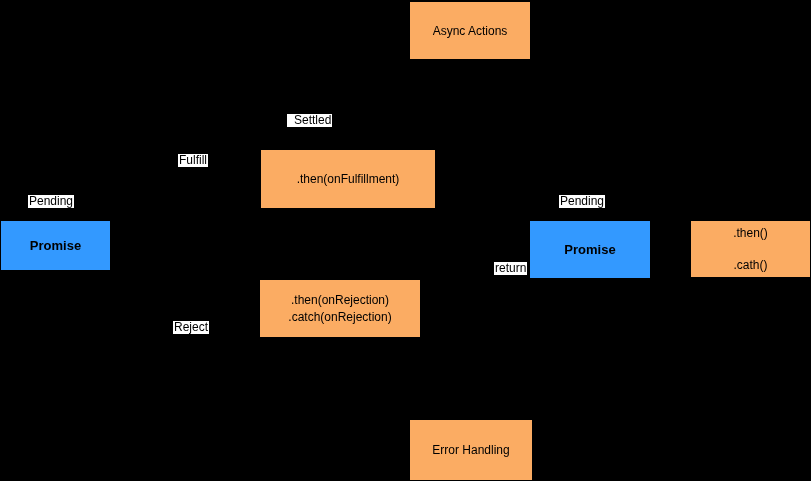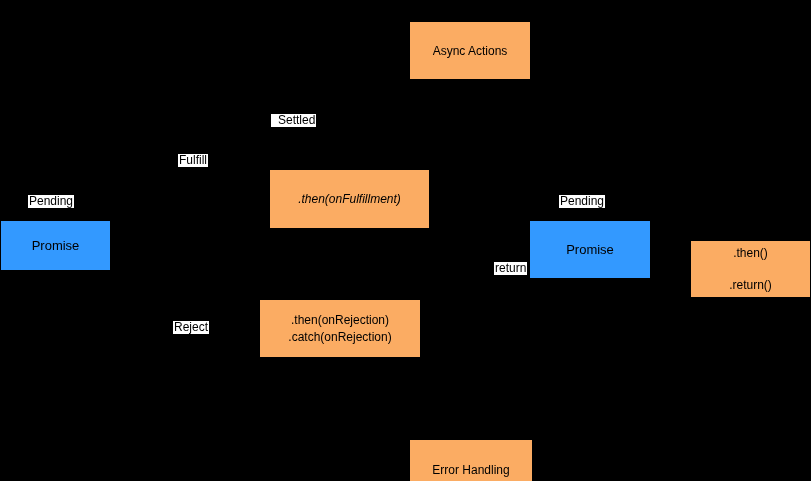--- a/index.html
+++ b/index.html
@@ -18,63 +18,63 @@
     position: absolute;
     display: flex;
     flex-direction: column;
     align-items: center;
     justify-content: center;
     text-align: center;
     font-size: 12px;
     color: var(--text, #000);
     box-sizing: border-box;
   }
-  .node.orange { background: var(--node-orange, #FBAC63); margin-top: 20px; }
-  .node.blue   { background: var(--node-blue, #3399FF); font-weight: normal; font-size: 13px; }
+  .node.orange { background: var(--node-orange, #FBAC63); }
+  .node.blue   { background: var(--node-blue, #3399FF); font-weight: bold; font-size: 13px; }
   .node .line  { line-height: 17px; }
   .edge-label {
     position: absolute;
     background: var(--label-bg, #FFFFFF);
     color: var(--text, #000);
     font-size: 12px;
     line-height: 13px;
     padding: 0 1px;
     white-space: nowrap;
   }
 </style>
 </head>
 <body>
 
 <div class="canvas">
 
   <div class="node orange" style="left:410px; top:2px; width:120px; height:57px;">Async Actions</div>
 
-  <div class="node orange" style="left:270px; top:150px; width:159px; height:58px;font-style:italic;">.then(onFulfillment)</div>
+  <div class="node orange" style="left:261px; top:150px; width:174px; height:58px;">.then(onFulfillment)</div>
 
   <div class="node orange" style="left:260px; top:280px; width:160px; height:57px;">
     <div class="line">.then(onRejection)</div>
     <div class="line">.catch(onRejection)</div>
   </div>
 
   <div class="node orange" style="left:691px; top:221px; width:119px; height:56px;gap:15px;">
     <div class="line">.then()</div>
-    <div class="line">.return()</div>
+    <div class="line">.cath()</div>
   </div>
 
   <div class="node orange" style="left:410px; top:420px; width:122px; height:60px;">Error Handling</div>
 
   <div class="node blue" style="left:1px; top:221px; width:109px; height:49px;">Promise</div>
 
   <div class="node blue" style="left:530px; top:221px; width:120px; height:57px;">Promise</div>
 
   <div class="edge-label" style="left:28px; top:195px;">Pending</div>
 
   <div class="edge-label" style="left:178px; top:154px;">Fulfill</div>
 
-  <div class="edge-label" style="left:271px; top:114px;padding-left:7px;">Settled</div>
+  <div class="edge-label" style="left:287px; top:114px;padding-left:7px;">Settled</div>
 
   <div class="edge-label" style="left:173px; top:321px;">Reject</div>
 
   <div class="edge-label" style="left:494px; top:225px;margin-top:37px;">return</div>
 
   <div class="edge-label" style="left:559px; top:195px;">Pending</div>
 
 </div>
 
 </body></html>

